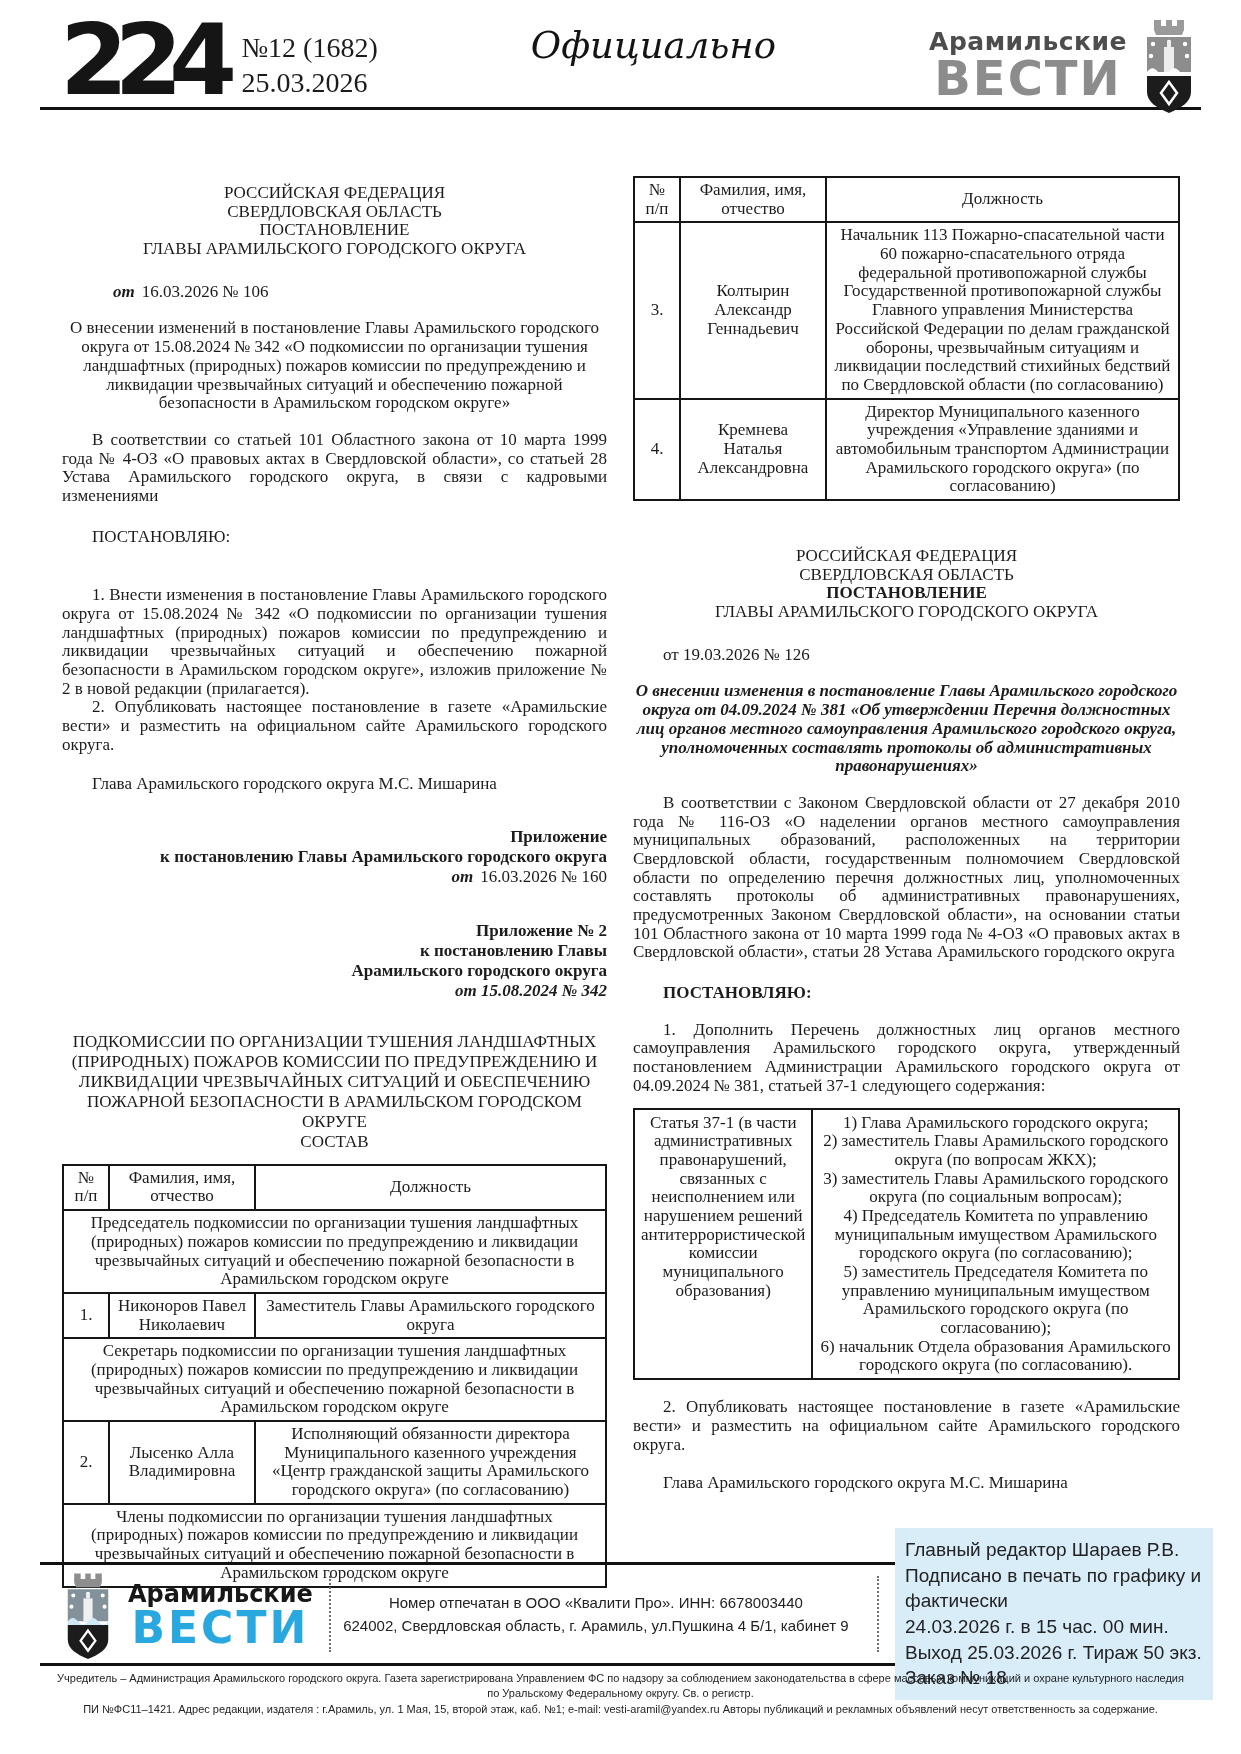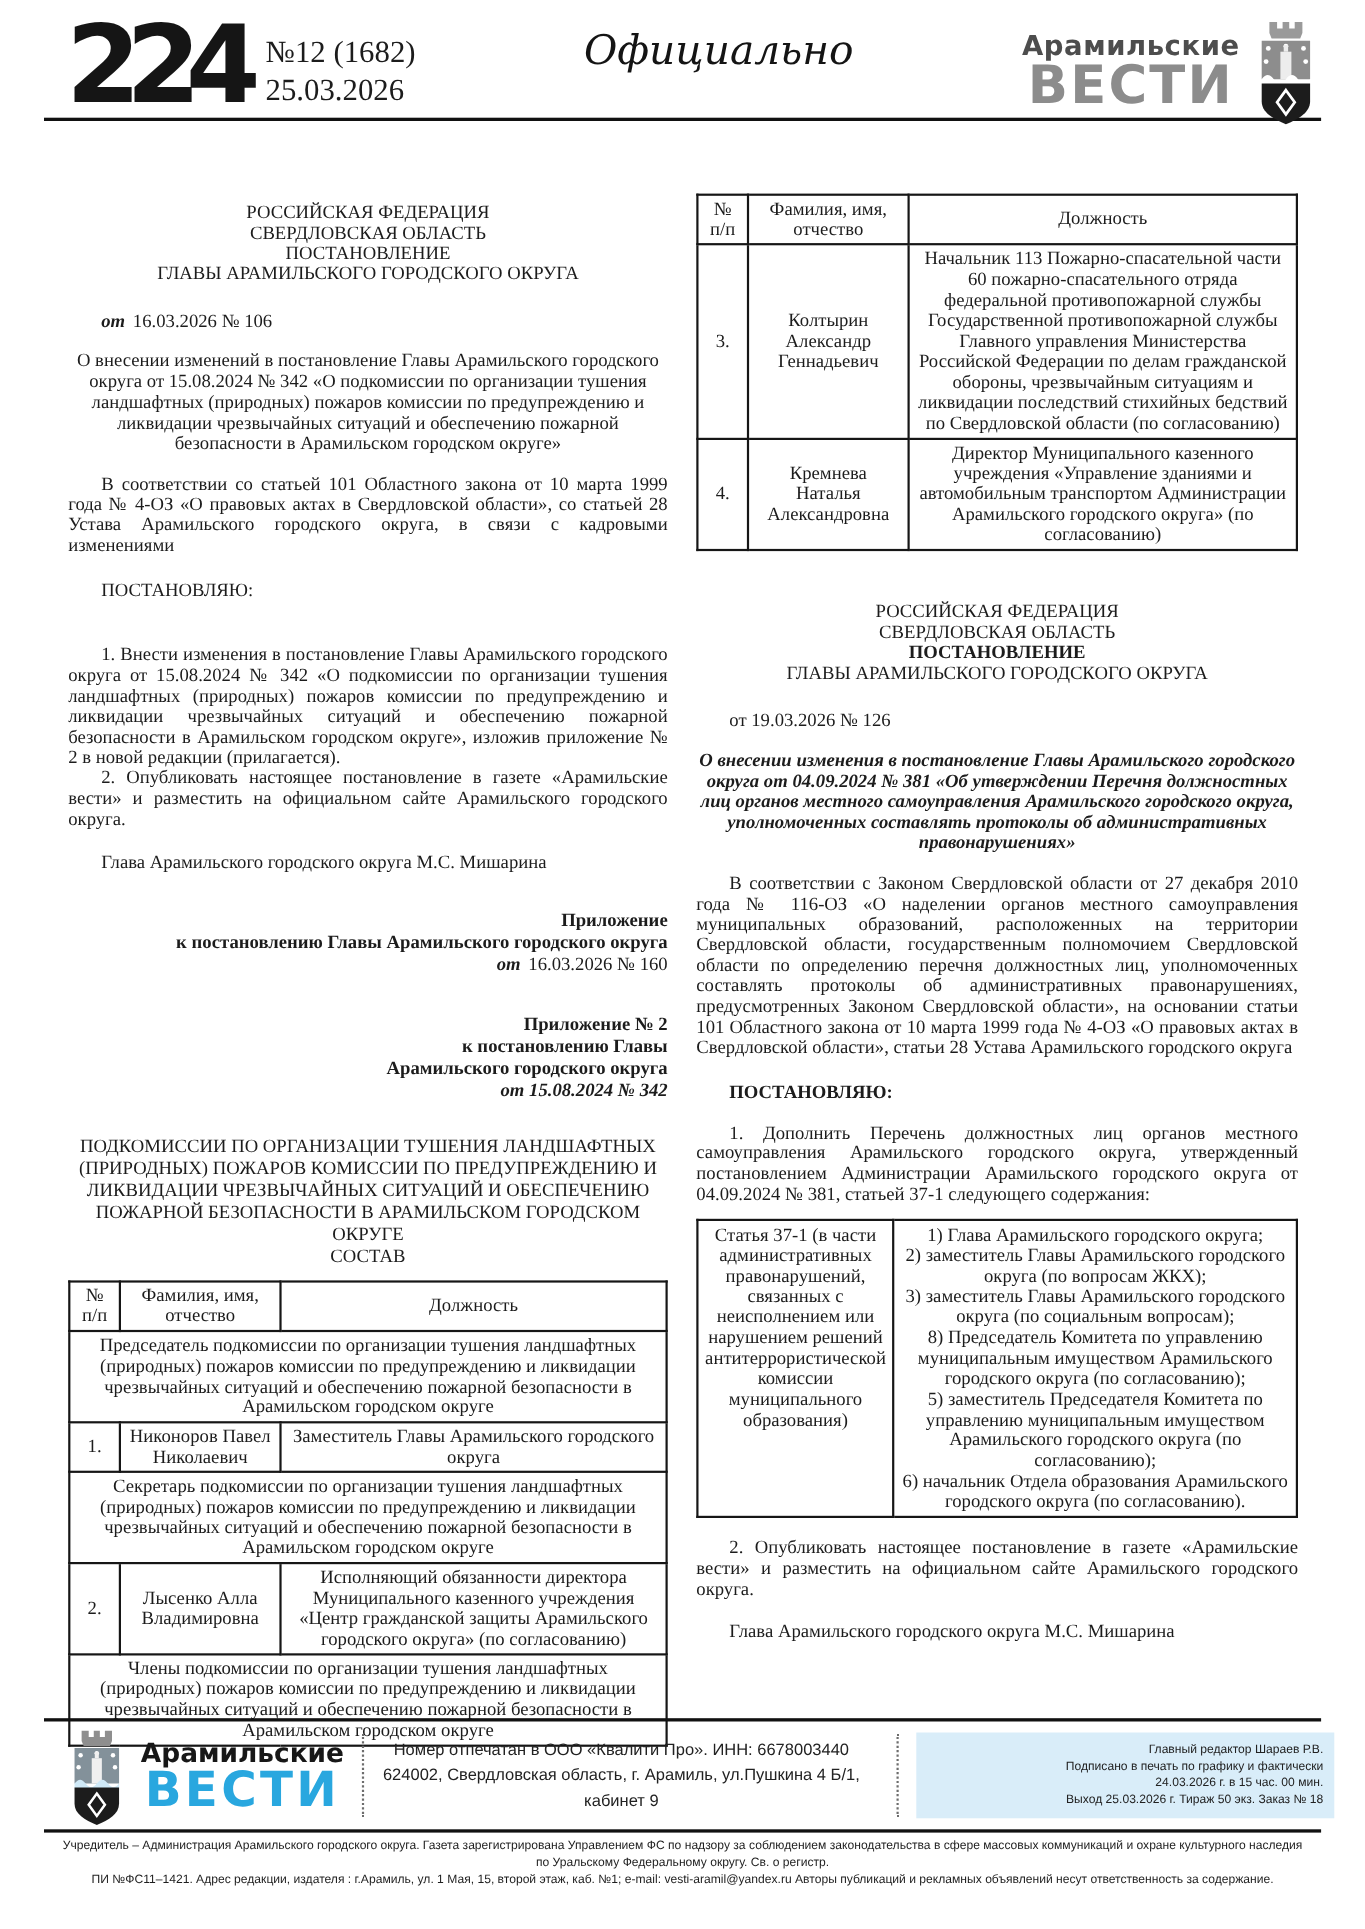--- a/index.html
+++ b/index.html
@@ -32,21 +32,21 @@
 
   
   .columns { position:absolute; top:150px; left:62px; width:1118px; display:flex; gap:26px; }
   .col { font-size:17px; line-height:1.1; text-align:justify; }
   .col-left { width:545px; }
   .col-right { width:547px; }
 
   .doc-heading { text-align:center; margin-top:34px; }
   .col-right .doc-heading { margin-top:46px; }
   .b { font-weight:bold; }
-  .bi { font-weight:bold; font-style:italic; }
+  .bi { font-weight:bold; font-style:italic;margin-left:21px; }
   .bi.lbl { margin-right:7px; }
 
   .date-line { margin-top:24px; text-indent:30px; text-align:left; }
   .doc-title { text-align:center; margin-top:18px; }
   .doc-title.bold-italic { font-weight:bold; font-style:italic; }
   .para { text-indent:30px; margin-top:18px; }
   .resolve { margin-top:22px; }
   .items .para { margin-top:0; }
   .items { margin-top:40px; }
   .signature { margin-top:20px; }
@@ -70,23 +70,23 @@
   
   .page-footer { position:absolute; top:1562px; left:0; right:0; }
   .footer-rule { border-top:3px solid #111; margin:0 40px; }
   .footer-row { display:flex; align-items:center; padding:9px 28px 9px 58px; height:98px; }
   .footer-brand { display:flex; align-items:center; gap:10px; }
   .fbrand-top { font-family:"DejaVu Sans","Liberation Sans",sans-serif; font-weight:bold; font-size:24px; color:#171717; }
   .fbrand-bottom { font-family:"DejaVu Sans","Liberation Sans",sans-serif; font-weight:bold; font-size:44px; line-height:0.9; color:#29a7df; letter-spacing:3px; }
   .dotted-sep { border-left:2px dotted #6d6d6d; align-self:stretch; margin:2px 0 2px 16px; }
   .print-info { flex:1; text-align:center; font-family:"Liberation Sans","DejaVu Sans",sans-serif; font-size:15px; line-height:1.55; color:#222; }
   .editor-box {
-    width:380px; margin-left:16px; background:#d9edf9; padding:9px 10px;
-    text-align:right; font-family:"Liberation Sans","DejaVu Sans",sans-serif;
-    font-size:11px; line-height:1.35; color:#222;
+    width:318px; margin-left:16px; background:#d9edf9; padding:9px 10px;
+    text-align:left; font-family:"Liberation Sans","DejaVu Sans",sans-serif;
+    font-size:19px; line-height:1.35; color:#222;
   }
   .legal { margin:5px 56px 0; text-align:center; font-family:"Liberation Sans","DejaVu Sans",sans-serif; font-size:11px; line-height:1.4; color:#1e1e1e; }
 </style>
 </head>
 <body>
 
 <div class="page">
 
   <header class="masthead">
     <div class="page-num">224</div>
@@ -232,21 +232,21 @@
             <col class="c-article">
             <col>
           </colgroup>
         <tbody>
           <tr>
             <td>Статья 37-1 (в части административных правонарушений, связанных с неисполнением или нарушением решений антитеррористической комиссии муниципального образования)</td>
             <td>
               <div>1) Глава Арамильского городского округа;</div>
               <div>2) заместитель Главы Арамильского городского округа (по вопросам ЖКХ);</div>
               <div>3) заместитель Главы Арамильского городского округа (по социальным вопросам);</div>
-              <div>8) Председатель Комитета по управлению муниципальным имуществом Арамильского городского округа (по согласованию);</div>
+              <div>4) Председатель Комитета по управлению муниципальным имуществом Арамильского городского округа (по согласованию);</div>
               <div>5) заместитель Председателя Комитета по управлению муниципальным имуществом Арамильского городского округа (по согласованию);</div>
               <div>6) начальник Отдела образования Арамильского городского округа (по согласованию).</div>
             </td>
           </tr>
         </tbody>
       </table>
 
       <p class="para">2. Опубликовать настоящее постановление в газете «Арамильские вести» и разместить на официальном сайте Арамильского городского округа.</p>
       <p class="para signature">Глава Арамильского городского округа М.С. Мишарина</p>
     </section>

